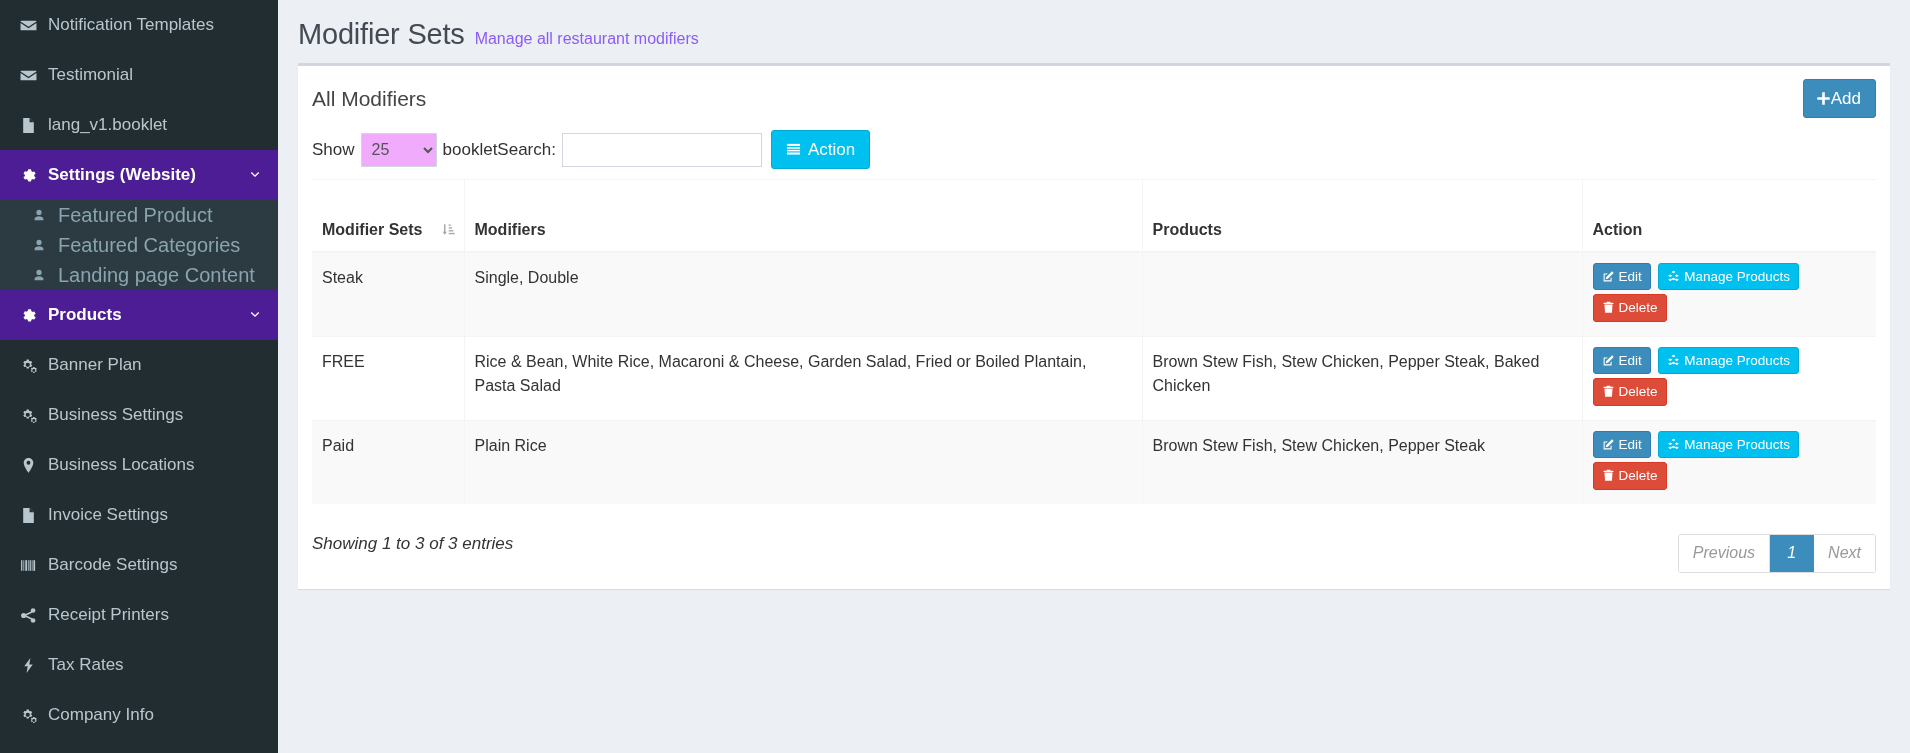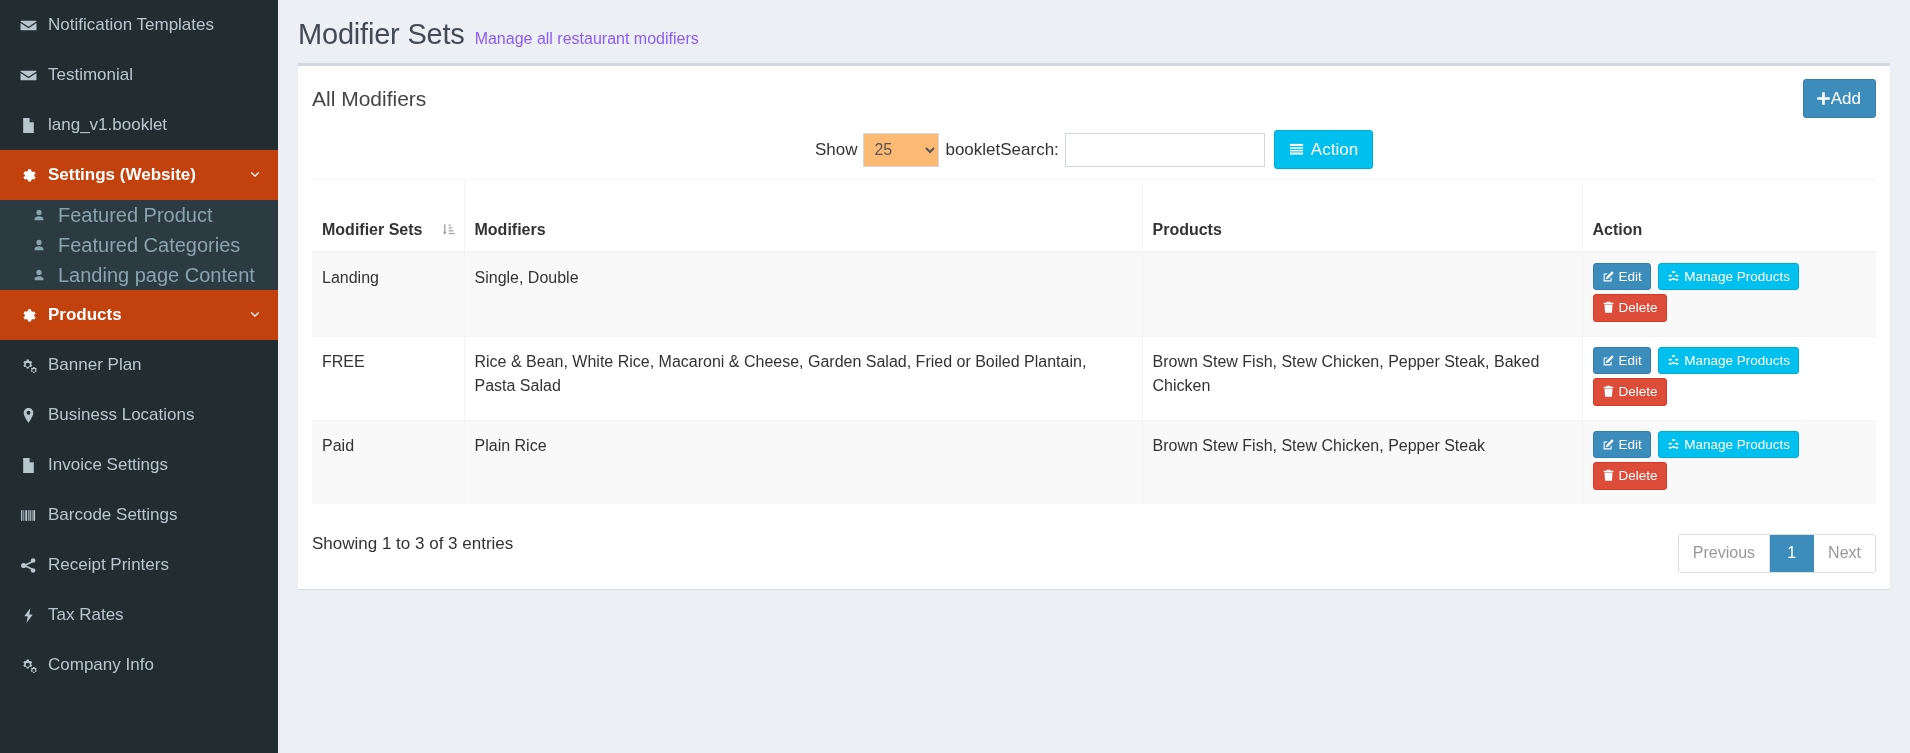--- a/index.html
+++ b/index.html
@@ -24,21 +24,21 @@
   .nav-item {
     display: flex;
     align-items: center;
     height: 50px;
     padding: 0 16px 0 20px;
     color: #b8c7ce;
     font-size: 17px;
     white-space: nowrap;
     position: relative;
   }
-  .nav-item.active-parent { color: #ffffff; font-weight: bold; background: #c2410c; align-items: center; }
+  .nav-item.active-parent { color: #ffffff; font-weight: bold; background: #4c1d95; align-items: center; }
   .nav-item .ico {
     width: 28px;
     flex: 0 0 28px;
     display: inline-flex;
     align-items: center;
     justify-content: flex-start;
     color: #b8c7ce;
     font-size: 17px;
     line-height: 1;
   }
@@ -138,34 +138,34 @@
     border-color: #00acd6;
     color: #fff;
     padding: 10px 14px;
     font-size: 17px;
     gap: 7px;
   }
 
   .table-tools {
     display: flex;
     align-items: center;
-    justify-content: center;
+    justify-content: flex-start;
     padding: 0 14px 10px 14px;
   }
   .len-wrap, .search-wrap { display: flex; align-items: center; font-size: 17px; color: #333; }
   .len-wrap select {
     margin: 0 6px;
     height: 34px;
     width: 76px;
     padding: 0 6px;
     border: 1px solid #d2d6de;
     border-radius: 0;
     font-size: 16px;
     color: #555;
-    background: #fdba74;
+    background: #f0abfc;
     font-family: "Liberation Sans", sans-serif;
   }
   .search-wrap label { margin-right: 6px; }
   .search-wrap input {
     height: 34px;
     width: 200px;
     border: 1px solid #d2d6de;
     padding: 0 8px;
     font-size: 16px;
     color: #555;
@@ -239,20 +239,21 @@
   .btn-delete { background: #dd4b39; border-color: #d73925; }
   .btn-sm svg { width: 13px; height: 13px; fill: currentColor; display: block; }
 
   .card-footer {
     padding: 12px 14px 16px 14px;
   }
   .footer-row {
     display: flex;
     align-items: center;
     justify-content: space-between;
+    font-style: italic;
   }
   .info-text { font-size: 17px; color: #333; }
   .pager {
     display: inline-flex;
     border-radius: 3px;
     overflow: hidden;
     border: 1px solid #ddd;
     margin-top: 18px;
   }
   .pager a {
@@ -369,20 +370,29 @@
     <div class="nav-item">
       <span class="ico">
         <svg class="i" viewBox="0 0 16 16">
             <path d="M6.3 2.4 6.1 3.6a4 4 0 0 0-.9.5l-1.1-.4-1 1.7 1 .7a4 4 0 0 0 0 1l-1 .7 1 1.7 1.1-.4c.3.2.6.4.9.5l.2 1.2h2l.2-1.2c.3-.1.6-.3.9-.5l1.1.4 1-1.7-1-.7a4 4 0 0 0 0-1l1-.7-1-1.7-1.1.4a4 4 0 0 0-.9-.5l-.2-1.2zm1 2.9a2 2 0 1 1 0 4 2 2 0 0 1 0-4z"></path>
             <path d="M12.3 9.3l-.1.8-.6.3-.7-.3-.7 1.2.6.5v.7l-.6.5.7 1.2.7-.3.6.3.1.8h1.4l.1-.8.6-.3.7.3.7-1.2-.6-.5v-.7l.6-.5-.7-1.2-.7.3-.6-.3-.1-.8zm.7 2a1.4 1.4 0 1 1 0 2.8 1.4 1.4 0 0 1 0-2.8z"></path>
           </svg>
       </span>
       <span class="lbl">Banner Plan</span>
     </div>
 
+    <div class="nav-item">
+      <span class="ico">
+        <svg class="i" viewBox="0 0 16 16">
+            <path d="M6.3 2.4 6.1 3.6a4 4 0 0 0-.9.5l-1.1-.4-1 1.7 1 .7a4 4 0 0 0 0 1l-1 .7 1 1.7 1.1-.4c.3.2.6.4.9.5l.2 1.2h2l.2-1.2c.3-.1.6-.3.9-.5l1.1.4 1-1.7-1-.7a4 4 0 0 0 0-1l1-.7-1-1.7-1.1.4a4 4 0 0 0-.9-.5l-.2-1.2zm1 2.9a2 2 0 1 1 0 4 2 2 0 0 1 0-4z"></path>
+            <path d="M12.3 9.3l-.1.8-.6.3-.7-.3-.7 1.2.6.5v.7l-.6.5.7 1.2.7-.3.6.3.1.8h1.4l.1-.8.6-.3.7.3.7-1.2-.6-.5v-.7l.6-.5-.7-1.2-.7.3-.6-.3-.1-.8zm.7 2a1.4 1.4 0 1 1 0 2.8 1.4 1.4 0 0 1 0-2.8z"></path>
+          </svg>
+      </span>
+      <span class="lbl">Business Settings</span>
+    </div>
 
     <div class="nav-item">
       <span class="ico">
         <svg class="i" viewBox="0 0 16 16">
             <path d="M8 1C5.5 1 3.5 3 3.5 5.5 3.5 9 8 15 8 15s4.5-6 4.5-9.5C12.5 3 10.5 1 8 1zm0 6.2a1.8 1.8 0 1 1 0-3.6 1.8 1.8 0 0 1 0 3.6z"></path>
           </svg>
       </span>
       <span class="lbl">Business Locations</span>
     </div>
 
@@ -515,21 +525,21 @@
               <span>Products</span>
             </th>
             <th class="c4">
               <span>Action</span>
             </th>
           </tr>
         </thead>
         <tbody>
 
           <tr class="odd row-h1">
-            <td>Landing</td>
+            <td>Steak</td>
             <td>Single, Double</td>
             <td></td>
             <td class="act-cell">
               <button class="btn-sm btn-edit">
                 <span>
                   <svg viewBox="0 0 16 16">
                       <path d="M12.4 1.6 14.4 3.6 7.3 10.7 4.5 11.5 5.3 8.7zM2 4.2h5.2L5.9 5.5H3.3v7.2h7.2v-2.6l1.3-1.3V14H2z"></path>
                     </svg>
                 </span>
                 <span>Edit</span>

